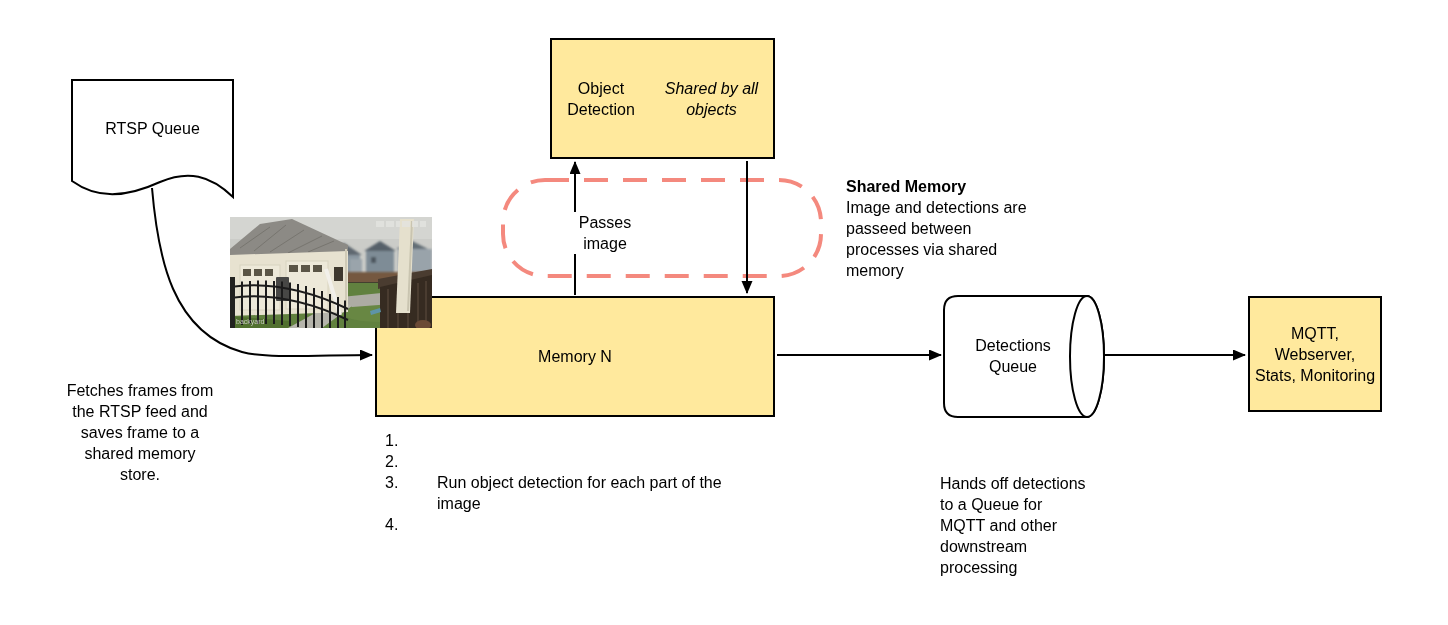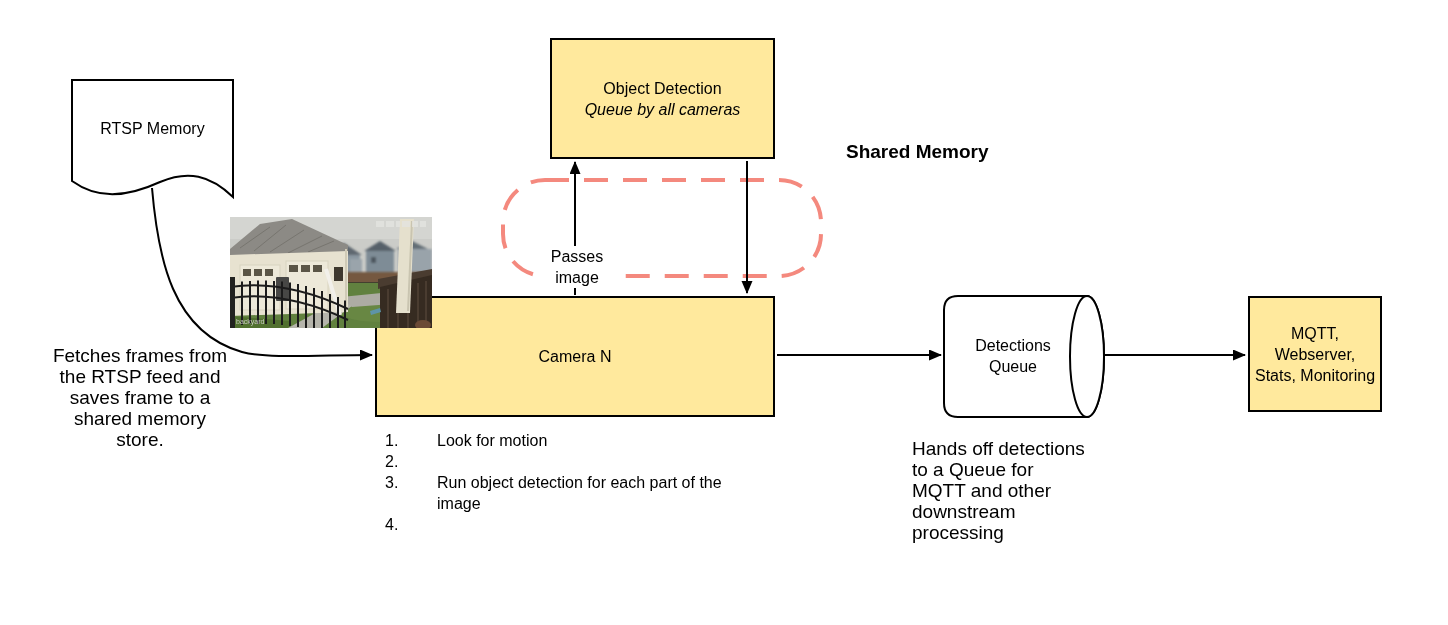--- a/index.html
+++ b/index.html
@@ -3,25 +3,25 @@
 <meta charset="utf-8">
 <style>
   html,body{margin:0;padding:0;background:#fff;}
   .canvas{
     position:relative;width:1448px;height:625px;background:#ffffff;
     font-family:"Liberation Sans",sans-serif;color:#000;overflow:hidden;
   }
   .layer{position:absolute;left:0;top:0;}.z3{z-index:3}
   .node{
     position:absolute;box-sizing:border-box;background:#FFE99D;border:2px solid #000;
-    display:flex;flex-direction:column;align-items:center;justify-content:center;
+    display:flex;flex-direction:row;align-items:center;justify-content:center;
     text-align:center;font-size:16px;line-height:21px;z-index:2;
   }
   .node .it{font-style:italic;}
-  .note{position:absolute;font-size:19px;line-height:21px;z-index:5;}
+  .note{position:absolute;font-size:16px;line-height:21px;z-index:5;margin-top:35px;}
   .lbl{position:absolute;font-size:16px;line-height:21px;text-align:center;z-index:5;}
   .wbg{background:#ffffff;padding:0 2px;}
   .b{font-weight:bold;}
   .steps{position:absolute;left:385px;top:430px;font-size:16px;line-height:21px;z-index:5;}
   .step{display:flex;}
   .step .num{width:52px;flex:0 0 52px;}
   .step .txt{width:370px;}
   .photo{position:absolute;left:230px;top:217px;width:202px;height:111px;z-index:4;overflow:hidden;}
 </style>
 </head>
@@ -51,25 +51,25 @@
     <line x1="1105" y1="355" x2="1245" y2="355" stroke="#000" stroke-width="2" marker-end="url(#ah)"></line>
 
     <g>
       <path d="M1087,296 H958 Q944,296 944,310 V403 Q944,417 958,417 H1087 A17,60.5 0 0 0 1087,296 Z" fill="#ffffff" stroke="#000" stroke-width="2"></path>
       <ellipse cx="1087" cy="356.5" rx="17" ry="60.5" fill="#ffffff" stroke="#000" stroke-width="2"></ellipse>
     </g>
   </svg>
 
   <div class="node" style="left:550px;top:38px;width:225px;height:121px;">
     <div>Object Detection</div>
-    <div class="it">Queue by all cameras</div>
+    <div class="it">Shared by all objects</div>
   </div>
 
   <div class="node" style="left:375px;top:296px;width:400px;height:121px;">
-    <div>Camera N</div>
+    <div>Memory N</div>
   </div>
 
   <div class="node" style="left:1248px;top:296px;width:134px;height:116px;">
     <div>MQTT, Webserver,<br>Stats, Monitoring</div>
   </div>
 
   <div class="photo">
     <svg width="202" height="111" viewBox="0 0 202 111">
       <defs>
           <filter id="blur1">
@@ -145,39 +145,39 @@
           <rect x="156" y="4" width="8" height="6"></rect>
         <rect x="166" y="4" width="4" height="6"></rect>
           <rect x="172" y="4" width="8" height="6"></rect>
         <rect x="182" y="4" width="6" height="6"></rect>
           <rect x="190" y="4" width="6" height="6"></rect>
       </g>
       <text x="6" y="107" font-size="7" fill="#D8D8D2" opacity="0.9" font-family="Liberation Sans, sans-serif">backyard</text>
     </svg>
   </div>
 
-  <div class="lbl" style="left:72px;top:118px;width:161px;">RTSP Memory</div>
+  <div class="lbl" style="left:72px;top:118px;width:161px;">RTSP Queue</div>
 
   <div class="lbl" style="left:945px;top:335px;width:136px;">Detections<br>Queue</div>
 
-  <div class="lbl wbg" style="left:540px;top:212px;width:70px;margin-top:34px;">Passes<br>image</div>
+  <div class="lbl wbg" style="left:568px;top:212px;width:70px;">Passes<br>image</div>
 
 
   <div class="note" style="left:45px;top:345px;width:190px;text-align:center;">Fetches frames from<br>the RTSP feed and<br>saves frame to a<br>shared memory<br>store.</div>
 
   <div class="note" style="left:846px;top:141px;width:230px;">
     <div class="b">Shared Memory</div>
+    <div>Image and detections are<br>passeed between<br>processes via shared<br>memory</div>
   </div>
 
-  <div class="note" style="left:912px;top:438px;width:180px;">Hands off detections<br>to a Queue for<br>MQTT and other<br>downstream<br>processing</div>
+  <div class="note" style="left:940px;top:438px;width:180px;">Hands off detections<br>to a Queue for<br>MQTT and other<br>downstream<br>processing</div>
 
   <div class="steps">
     <div class="step">
       <div class="num">1.</div>
-      <div class="txt">Look for motion</div>
     </div>
     <div class="step">
       <div class="num">2.</div>
     </div>
     <div class="step">
       <div class="num">3.</div>
       <div class="txt">Run object detection for each part of the<br>image</div>
     </div>
     <div class="step">
       <div class="num">4.</div>

